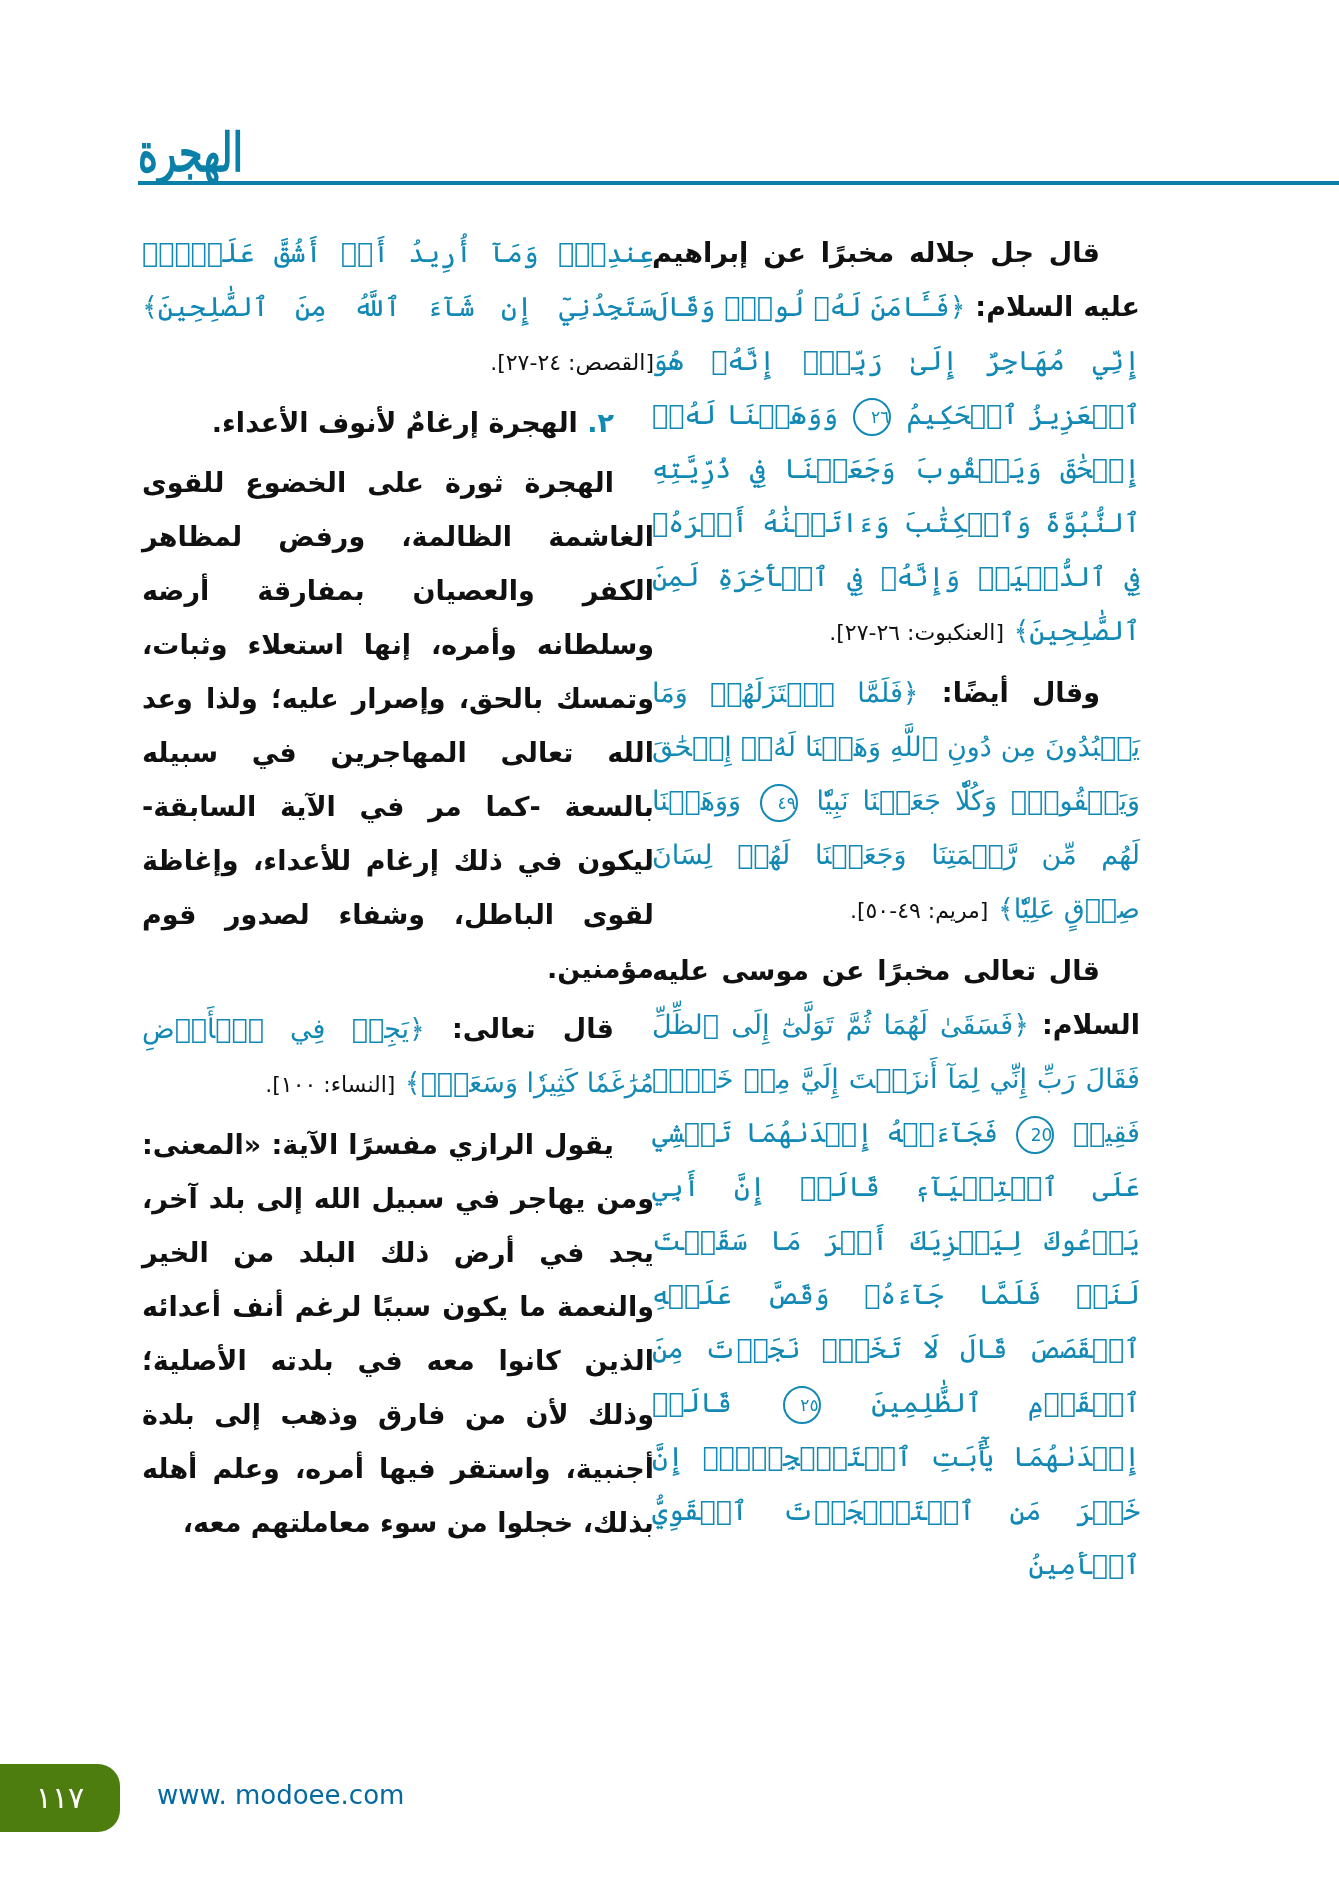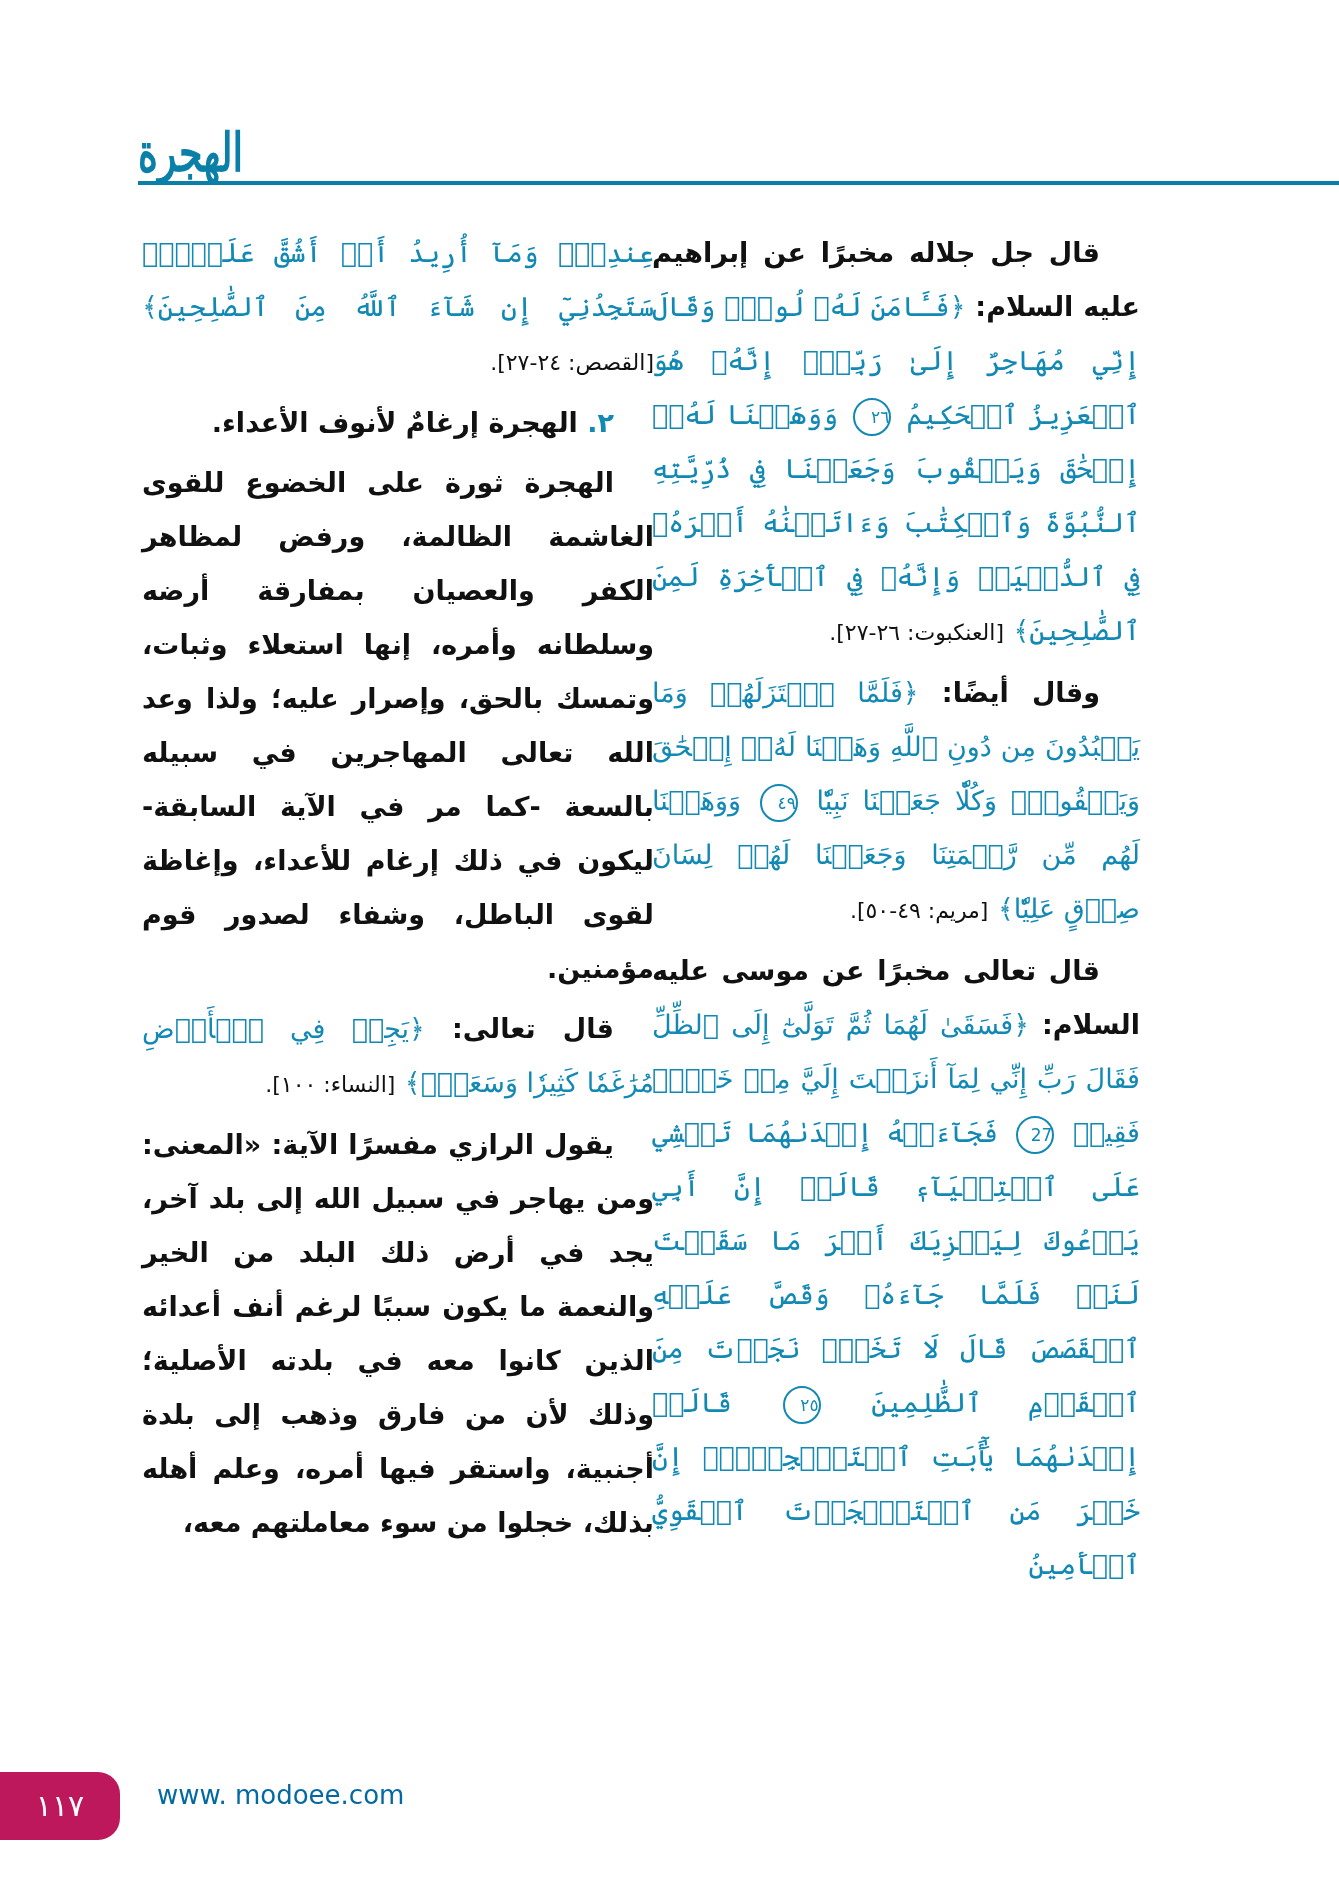--- a/index.html
+++ b/index.html
@@ -14,23 +14,23 @@
   .col-left { left: 122px; width: 512px; margin-left: 20px; }
   .col p { margin: 0 0 6px 0; }
   .indent { text-indent: 40px; }
   .q { color: #1289B4; font-family: "DejaVu Serif", serif; font-weight: normal; font-size: 27px; }
   .ref { color: #111; font-weight: normal; font-size: 22px; }
   .orn { color: #1289B4; font-weight: normal; }
   .ayah-num { display: inline-block; color: #1289B4; font-weight: normal; font-size: 17px;
               border: 2px solid #1289B4; border-radius: 50%; width: 34px; height: 34px;
               line-height: 34px; text-align: left; text-indent: 0; vertical-align: middle; margin: 0 4px; }
   .num-blue { color: #1289B4; }
-  .footer-badge { position: absolute; left: 0; top: 1764px; width: 120px; height: 68px; background: #be185d;
+  .footer-badge { position: absolute; left: 0; top: 1764px; width: 120px; height: 68px; background: #4d7c0f;
                   border-radius: 0 22px 22px 0; color: #fff; font-size: 30px; text-align: center; line-height: 68px;
-                  font-family: "DejaVu Sans", sans-serif; margin-top: 8px; }
+                  font-family: "DejaVu Sans", sans-serif; }
   .footer-url { position: absolute; left: 157px; top: 1780px; color: #0369a1; font-size: 26px;
                 font-family: "DejaVu Sans", sans-serif; }
 </style>
 </head>
 <body>
 
 <div class="logo">الهجرة</div>
 <div class="header-rule"></div>
 
 <div class="col col-right">
@@ -48,21 +48,21 @@
     <span class="orn">﴿</span><span class="q">فَلَمَّا ٱعۡتَزَلَهُمۡ وَمَا يَعۡبُدُونَ مِن دُونِ ٱللَّهِ وَهَبۡنَا لَهُۥٓ إِسۡحَٰقَ وَيَعۡقُوبَۖ وَكُلّٗا جَعَلۡنَا نَبِيّٗا</span>
     <span class="ayah-num">٤٩</span>
     <span class="q">وَوَهَبۡنَا لَهُم مِّن رَّحۡمَتِنَا وَجَعَلۡنَا لَهُمۡ لِسَانَ صِدۡقٍ عَلِيّٗا</span><span class="orn">﴾</span>
     <span class="ref">[مريم: ٤٩-٥٠].</span>
   </p>
 
 
   <p class="indent">
     <span>قال تعالى مخبرًا عن موسى عليه السلام:</span>
     <span class="orn">﴿</span><span class="q">فَسَقَىٰ لَهُمَا ثُمَّ تَوَلَّىٰٓ إِلَى ٱلظِّلِّ فَقَالَ رَبِّ إِنِّي لِمَآ أَنزَلۡتَ إِلَيَّ مِنۡ خَيۡرٖ فَقِيرٞ</span>
-    <span class="ayah-num">27</span>
+    <span class="ayah-num">20</span>
     <span class="q">فَجَآءَتۡهُ إِحۡدَىٰهُمَا تَمۡشِي عَلَى ٱسۡتِحۡيَآءٖ قَالَتۡ إِنَّ أَبِي يَدۡعُوكَ لِيَجۡزِيَكَ أَجۡرَ مَا سَقَيۡتَ لَنَاۚ فَلَمَّا جَآءَهُۥ وَقَصَّ عَلَيۡهِ ٱلۡقَصَصَ قَالَ لَا تَخَفۡۖ نَجَوۡتَ مِنَ ٱلۡقَوۡمِ ٱلظَّٰلِمِينَ</span>
     <span class="ayah-num">٢٥</span>
     <span class="q">قَالَتۡ إِحۡدَىٰهُمَا يَٰٓأَبَتِ ٱسۡتَـٔۡجِرۡهُۖ إِنَّ خَيۡرَ مَنِ ٱسۡتَـٔۡجَرۡتَ ٱلۡقَوِيُّ ٱلۡأَمِينُ</span>
     
     
   </p>
 </div>
 
 <div class="col col-left">
   <p>

